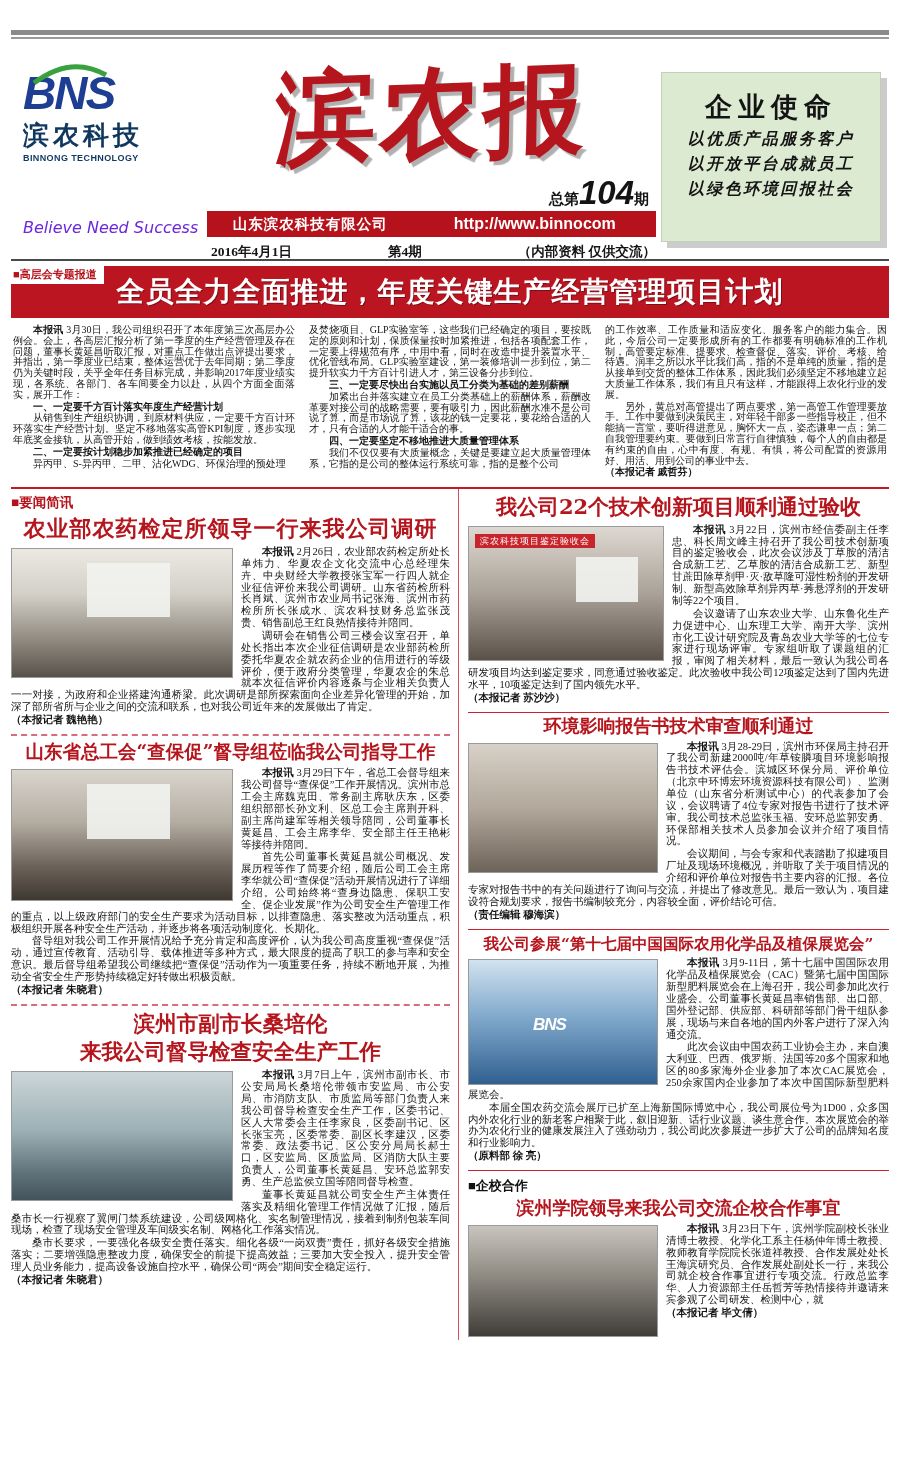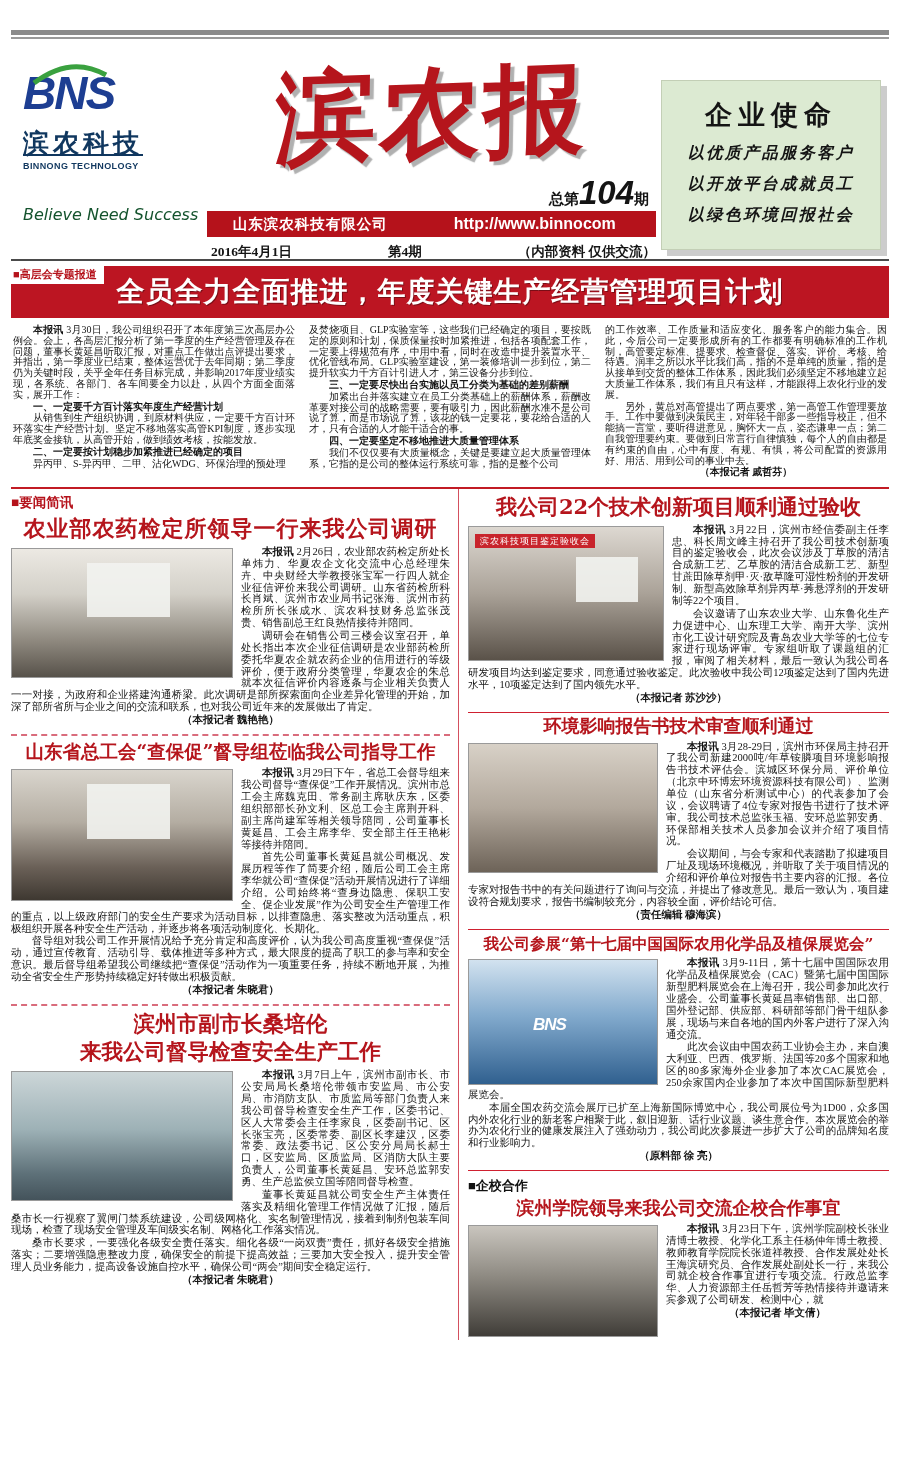--- a/index.html
+++ b/index.html
@@ -8,55 +8,55 @@
   .page{padding:0 11px;box-sizing:border-box;}
   
   .toprule{margin-top:30px;height:9px;border-top:5px solid #8b8b8b;position:relative;}
   .toprule::after{content:"";position:absolute;top:2px;left:0;right:0;border-top:2px solid #9a9a9a;}
   
   .masthead{position:relative;height:214px;}
   .logo{position:absolute;left:12px;top:26px;width:185px;}
   .logo-bns{font-family:"Liberation Sans",sans-serif;font-style:italic;font-weight:bold;
             font-size:46px;line-height:1;color:#1d3e92;letter-spacing:-2px;position:relative;display:inline-block;}
   .logo-leaf{position:absolute;left:8px;top:-6px;}
-  .logo-cn{font-family:"Liberation Sans",sans-serif;font-weight:bold;font-size:26px;color:#10375f;letter-spacing:4px;margin-top:10px;text-decoration:underline;}
+  .logo-cn{font-family:"Liberation Sans",sans-serif;font-weight:bold;font-size:26px;color:#10375f;letter-spacing:4px;margin-top:2px;}
   .logo-en{font-family:"Liberation Sans",sans-serif;font-weight:bold;font-size:9px;color:#10375f;letter-spacing:.4px;}
   .slogan{position:absolute;left:12px;top:156px;width:190px;}
   .slogan-cn{color:#cf121b;font-weight:bold;font-style:italic;font-size:23px;font-family:"Liberation Sans",sans-serif;white-space:nowrap;}
-  .slogan-en{font-family:"DejaVu Sans",sans-serif;font-style:italic;font-size:16px;color:#14532d;margin-top:5px;}
+  .slogan-en{font-family:"DejaVu Sans",sans-serif;font-style:italic;font-size:16px;color:#6d28d9;margin-top:18px;}
   .paper-title{position:absolute;left:206px;top:14px;width:430px;text-align:center;
       font-size:100px;line-height:1.1;font-weight:900;color:#b5151c;font-family:"DejaVu Serif",serif;
       letter-spacing:4px;transform:rotate(-2deg) skewX(-3deg);text-shadow:4px 4px 1px rgba(80,80,80,.45);}
   .issue-total{position:absolute;left:538px;top:130px;white-space:nowrap;}
   .issue-total .pre,.issue-total .suf{font-size:15px;font-weight:bold;}
   .issue-total .num{font-size:33px;font-weight:bold;font-style:italic;font-family:"Liberation Sans",sans-serif;}
   .companybar{position:absolute;left:196px;top:167px;width:449px;height:26px;background:#b5121b;
       display:flex;align-items:center;color:#fff;font-family:"Liberation Sans",sans-serif;font-weight:bold;}
   .companybar .cname{width:46%;text-align:center;font-size:14.5px;letter-spacing:1px;}
   .companybar .url{width:54%;text-align:center;font-size:16px;}
   .infoline{position:absolute;left:200px;top:199px;width:445px;display:flex;justify-content:space-between;
       font-size:13.5px;font-weight:bold;}
-  .mission{position:absolute;right:8px;top:36px;width:220px;height:170px;background:#dcead2;
+  .mission{position:absolute;right:8px;top:28px;width:220px;height:170px;background:#dcead2;
       border:1px solid #c3cfb6;box-shadow:6px 6px 0 #cccccc;text-align:center;padding-top:16px;box-sizing:border-box;}
   .mission-title{font-size:27px;font-weight:900;letter-spacing:6px;font-family:"DejaVu Serif",serif;}
-  .mission-line{font-size:16px;font-weight:bold;font-style:italic;letter-spacing:2.5px;margin-top:10px;}
+  .mission-line{font-size:16px;font-weight:bold;font-style:italic;letter-spacing:2.5px;margin-top:4px;}
   .mastrule{border-top:2px solid #4a4a4a;margin-top:1px;}
   
   .leadbanner{margin-top:5px;height:52px;background:#bc1522;position:relative;
       display:flex;align-items:center;justify-content:center;}
   .kicker{position:absolute;left:0;top:0;background:#fff;color:#b5121b;font-weight:bold;font-size:11px;
       padding:1px 7px 2px 2px;font-family:"Liberation Sans",sans-serif;}
   .lead-hl{color:#fff;font-size:28px;font-weight:900;letter-spacing:1px;font-family:"DejaVu Serif",serif;
       text-shadow:1px 1px 0 rgba(0,0,0,.35);}
   
   .leadcols{display:flex;gap:14px;padding:7px 2px 5px;}
   .lcol{flex:1;font-size:10px;line-height:1.08;text-align:justify;}
   .lcol p{margin:0 0 1px;text-indent:2em;}
   .lcol p.sub{font-weight:bold;}
-  .by{text-align:center;font-weight:bold;text-indent:0 !important;}
+  .by{text-align:left;font-weight:bold;text-indent:0 !important;}
   .dl{font-weight:bold;}
   .sectionrule{border-top:2px solid #c21b24;margin:3px 0 0;}
   
   .bottom{display:flex;align-items:stretch;}
   .bleft{width:448px;padding:3px 8px 0 0;border-right:1px solid #d4505e;box-sizing:border-box;}
   .bright{flex:1;padding:3px 0 0 9px;box-sizing:border-box;}
   .sechdr{color:#b5121b;font-weight:bold;font-size:13.5px;font-family:"Liberation Sans",sans-serif;margin:2px 0 3px;}
   .sechdr-dark{color:#111;font-weight:bold;font-size:13px;font-family:"Liberation Sans",sans-serif;margin:6px 0 2px;}
   .art{clear:both;}
   .art::after{content:"";display:block;clear:both;}

